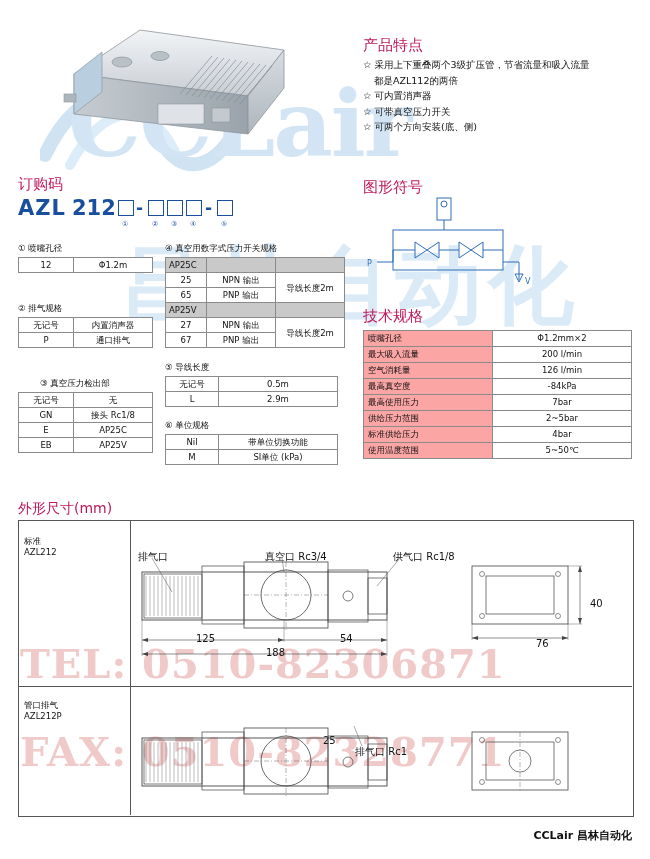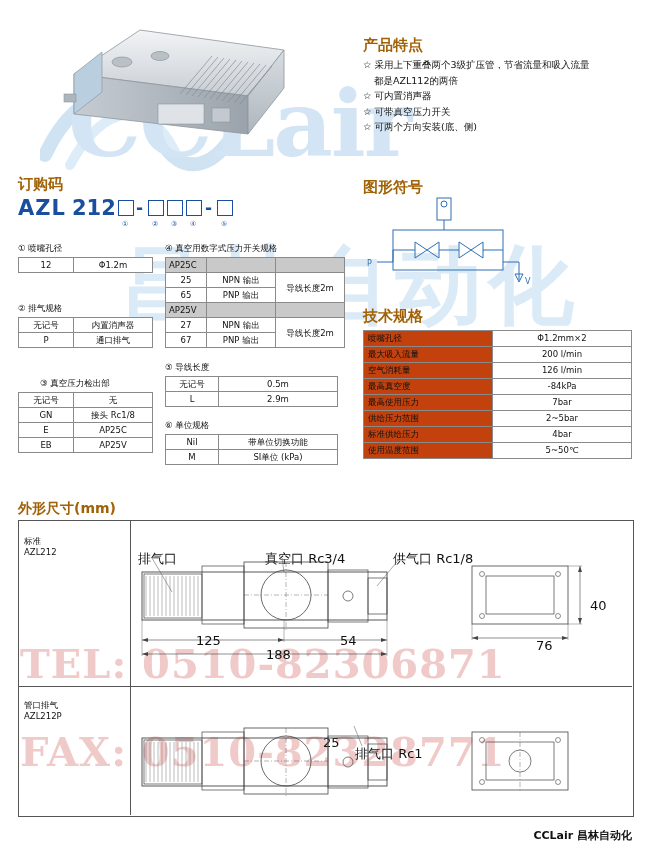--- a/index.html
+++ b/index.html
@@ -56,22 +56,22 @@
 
   
   .photo{
     position:absolute;left:62px;top:22px;width:240px;height:140px;
   }
 
   
   .h-title{
     position:absolute;
     font-size:15px;
-    font-weight:bold;
-    color:#a16207;
+    font-weight:normal;
+    color:#be185d;
   }
   .feat-title{left:363px;top:36px;}
   .order-title{left:18px;top:175px;}
   .sym-title{left:363px;top:178px;}
   .spec-title{left:363px;top:307px;}
   .dim-title{left:18px;top:500px;font-size:14px;}
 
   
   .features{
     position:absolute;left:363px;top:58px;width:275px;
@@ -130,21 +130,21 @@
   }
 
   
   .spec{
     position:absolute;left:363px;top:330px;
     border-collapse:collapse;font-size:8.5px;
   }
   .spec td{
     border:1px solid #8a8a8a;padding:1px 4px;height:13px;line-height:13px;
   }
-  .spec td.k{width:120px;background:#c2410c;}
+  .spec td.k{width:120px;background:#fca5a5;}
   .spec td.v{width:130px;text-align:center;}
 
   
   .symbol{
     position:absolute;left:363px;top:196px;width:185px;height:100px;
   }
 
   
   .dimbox{
     position:absolute;left:18px;top:520px;width:614px;height:295px;
@@ -155,21 +155,21 @@
     border-top:1px solid #555;
   }
   .dim-vline{
     position:absolute;left:130px;top:520px;height:295px;width:0;
     border-left:1px solid #555;
   }
   .dim-label{
     position:absolute;font-size:8.5px;color:#111;line-height:11px;
   }
   .dim-note{
-    position:absolute;font-size:13px;color:#111;white-space:nowrap;
+    position:absolute;font-size:10px;color:#111;white-space:nowrap;
   }
 
   
   .footer{
     position:absolute;right:18px;top:828px;
     font-size:11px;font-weight:bold;color:#111;
   }
 </style>
 </head>
 <body>

